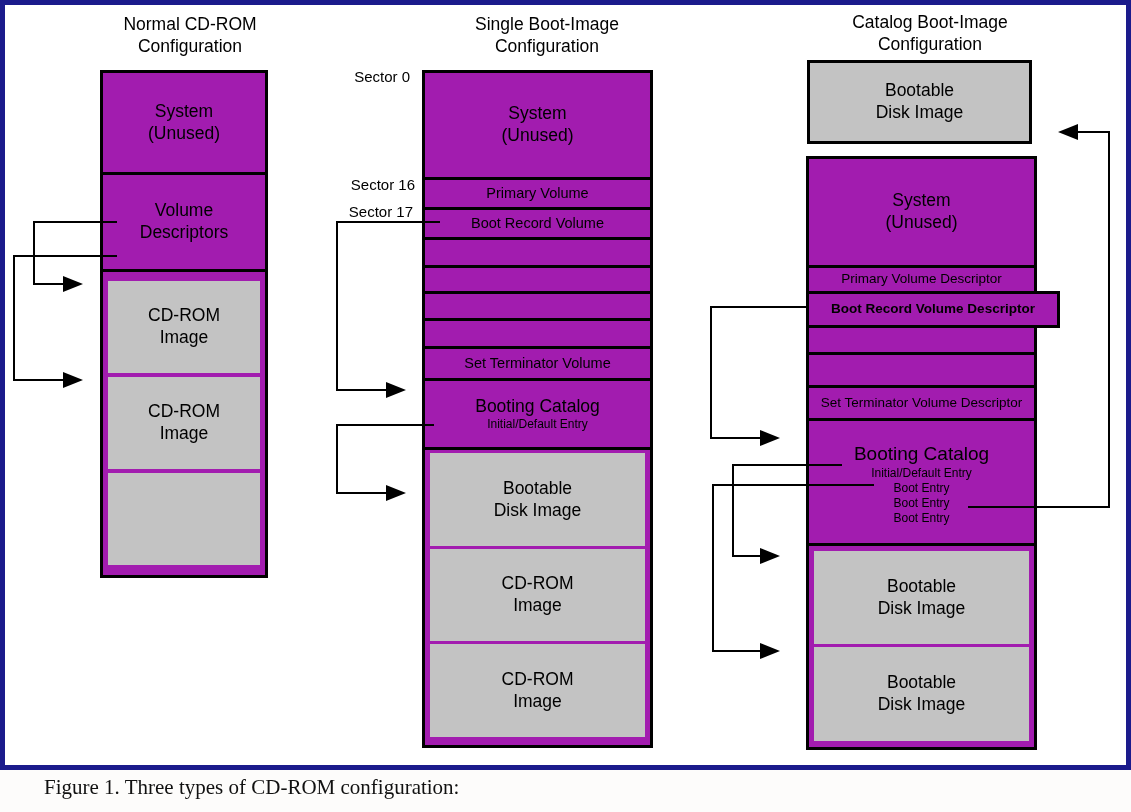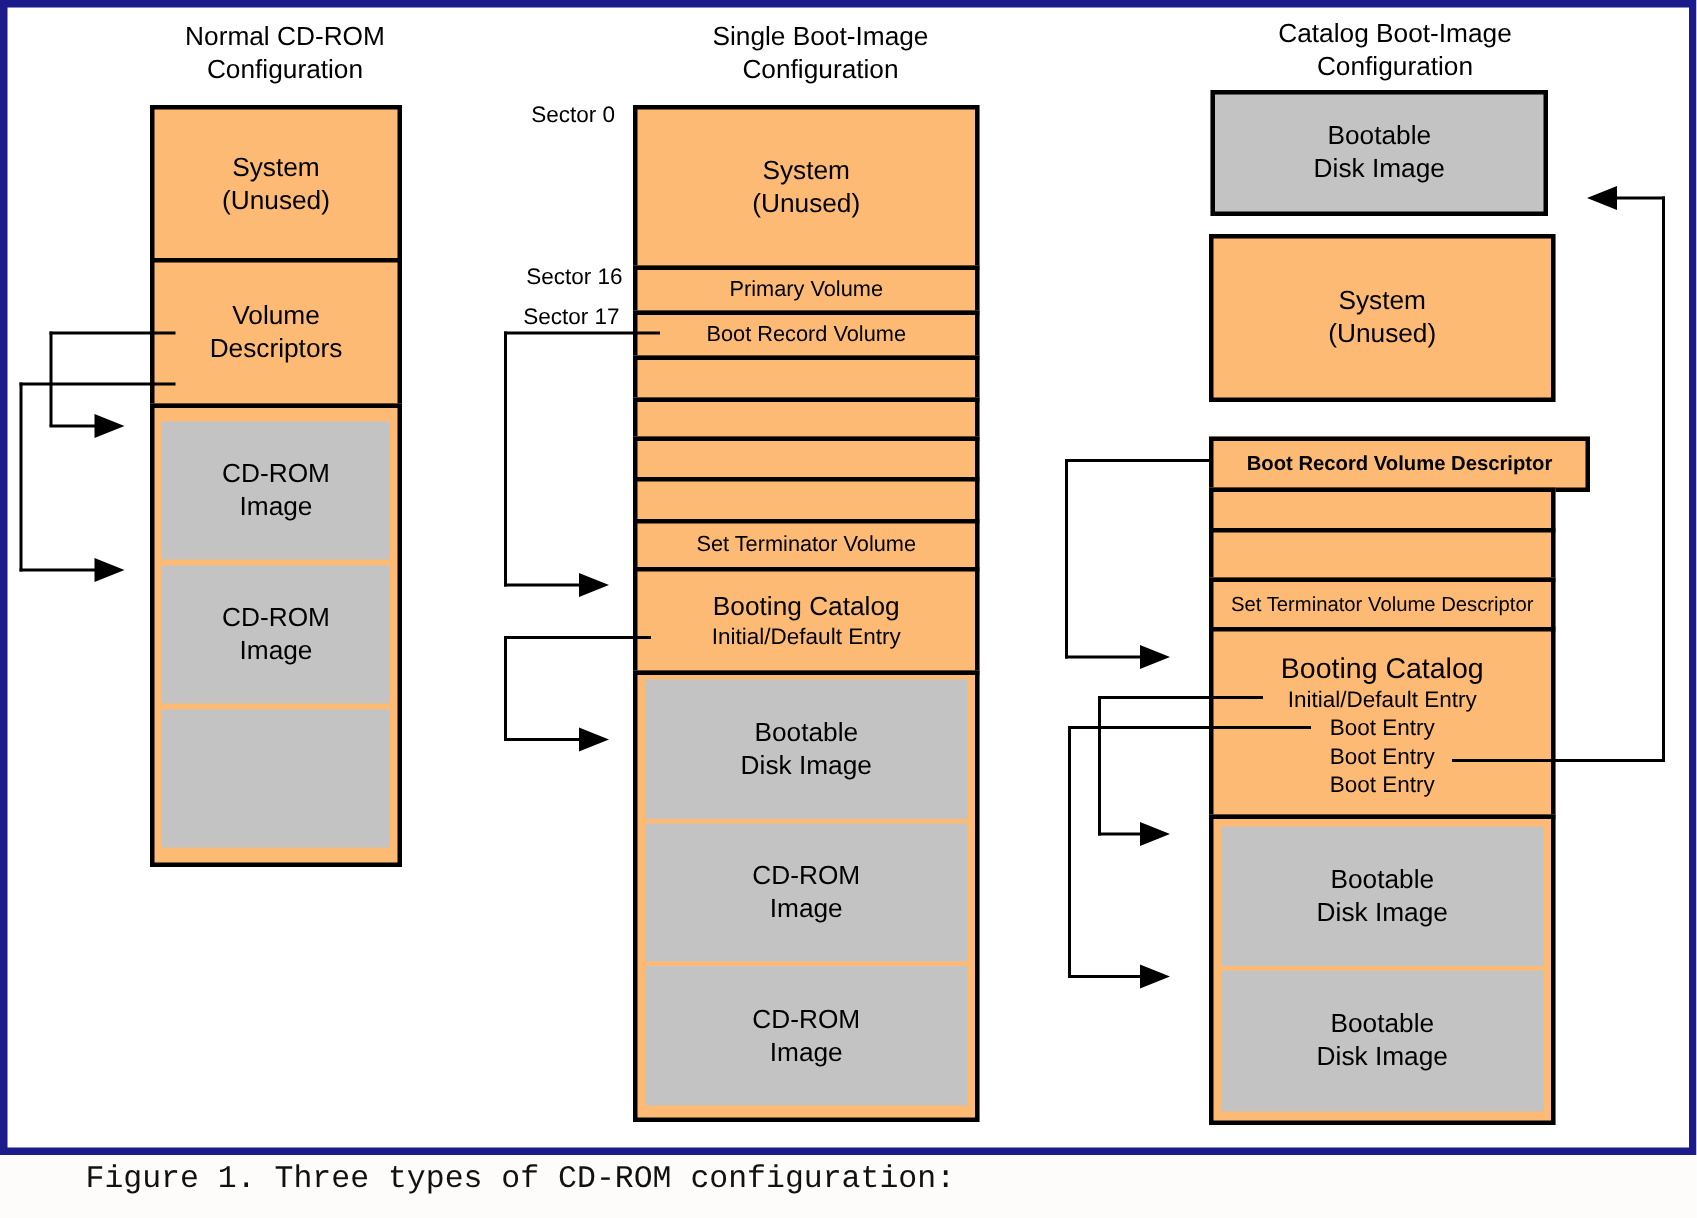--- a/index.html
+++ b/index.html
@@ -2,41 +2,41 @@
 <html><head>
 <meta charset="utf-8">
 <style>
   html,body{margin:0;padding:0;background:#ffffff;}
   .page{position:relative;width:1131px;height:812px;background:#fdfcfb;overflow:hidden;
         font-family:"Liberation Sans",sans-serif;color:#000;padding-left:33px;}
   .frame{position:absolute;left:0;top:0;width:1131px;height:770px;
          border:5px solid #1b1b8c;background:#ffffff;box-sizing:border-box;}
   .col-title{position:absolute;text-align:center;white-space:pre-line;
              font-size:17.5px;line-height:1.25;font-weight:400;}
-  .box{position:absolute;border:3px solid #000;background:#fdba74;box-sizing:border-box;
+  .box{position:absolute;border:3px solid #000;background:#a21caf;box-sizing:border-box;
        display:flex;flex-direction:column;align-items:center;justify-content:center;
        text-align:center;white-space:pre-line;line-height:1.25;}
   .graybox{position:absolute;background:#c3c3c3;box-sizing:border-box;
            display:flex;align-items:center;justify-content:center;
            text-align:center;white-space:pre-line;line-height:1.25;}
   .fs13{font-size:13.5px;}
   .fs14{font-size:14.5px;}
-  .fs15{font-size:15px;}
+  .fs15{font-size:12px;}
   .fs17{font-size:17.5px;}
   .fs19{font-size:19px;}
   .sector{position:absolute;font-size:15px;text-align:right;white-space:nowrap;}
   .hline,.vline{position:absolute;background:#000;}
   .arr-r{position:absolute;width:0;height:0;
          border-top:8px solid transparent;border-bottom:8px solid transparent;
          border-left:20px solid #000;}
   .arr-l{position:absolute;width:0;height:0;
          border-top:8px solid transparent;border-bottom:8px solid transparent;
          border-right:20px solid #000;}
-  .caption{position:absolute;left:57px;top:775px;
-           font-family:Liberation Mono, monospace;font-size:21px;color:#111;}
+  .caption{position:absolute;left:44px;top:775px;
+           font-family:Liberation Serif, serif;font-size:21px;color:#111;}
   .catline{display:block;}
 </style>
 </head>
 <body>
 
 <div class="page">
   <div class="frame"></div>
 
   <div class="col-title" style="left:85px;top:14px;width:210px;">Normal CD-ROM
 Configuration</div>
@@ -101,20 +101,21 @@
   <div class="arr-r" style="left:386px;top:485px;"></div>
 
   <div class="col-title" style="left:805px;top:12px;width:250px;">Catalog Boot-Image
 Configuration</div>
 
   <div class="box fs17" style="left:807px;top:60px;width:225px;height:84px;background:#c3c3c3;">Bootable
 Disk Image</div>
 
   <div class="box fs17" style="left:806px;top:156px;width:231px;height:112px;">System
 (Unused)</div>
+  <div class="box fs13" style="left:806px;top:265px;width:231px;height:29px;">Primary Volume Descriptor</div>
   <div class="box fs13" style="left:806px;top:291px;width:254px;height:37px;font-weight:bold;">Boot Record Volume Descriptor</div>
   <div class="box" style="left:806px;top:325px;width:231px;height:30px;"></div>
   <div class="box" style="left:806px;top:352px;width:231px;height:36px;"></div>
   <div class="box fs13" style="left:806px;top:385px;width:231px;height:36px;">Set Terminator Volume Descriptor</div>
   <div class="box" style="left:806px;top:418px;width:231px;height:128px;padding-top:4px;">
     <span class="catline fs19">Booting Catalog</span>
     <span class="catline fs15">Initial/Default Entry</span>
     <span class="catline fs15">Boot Entry</span>
     <span class="catline fs15">Boot Entry</span>
     <span class="catline fs15">Boot Entry</span>

